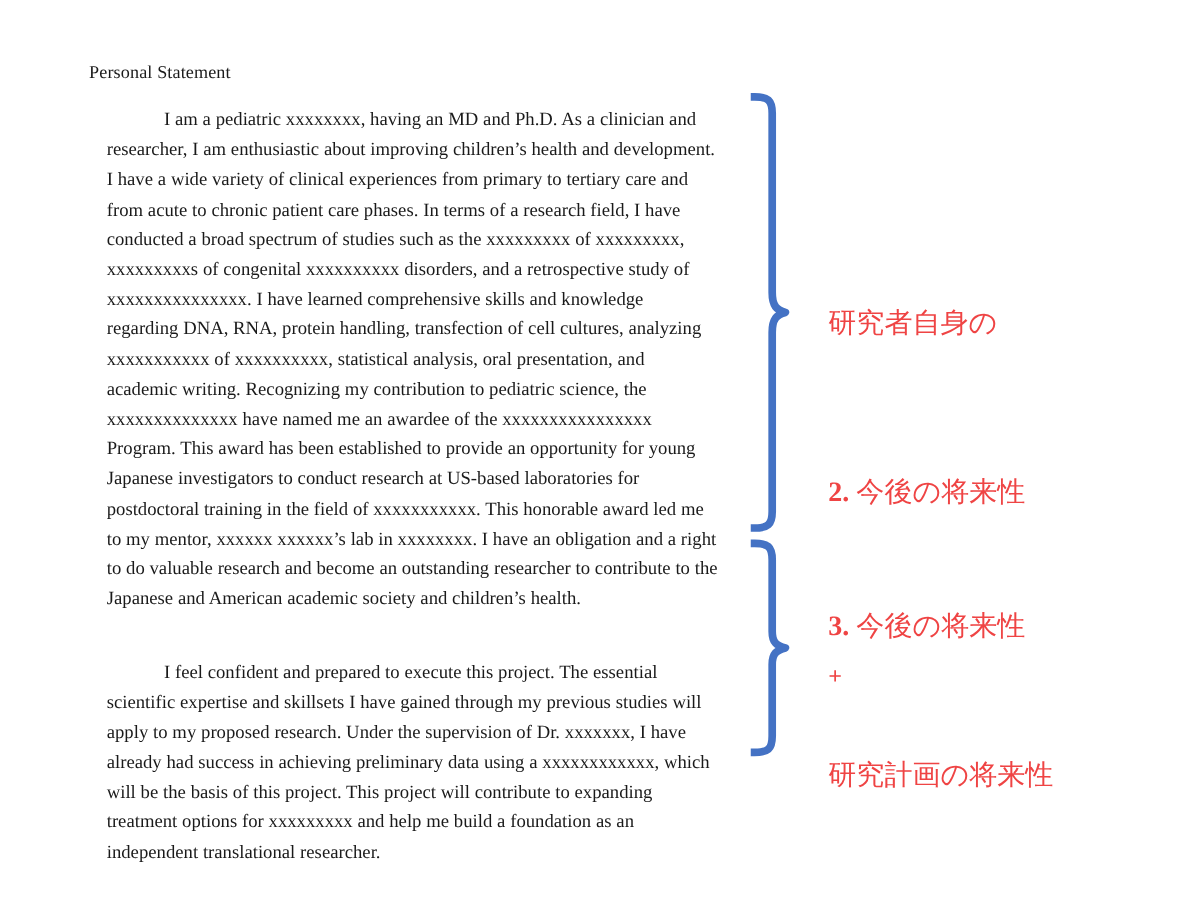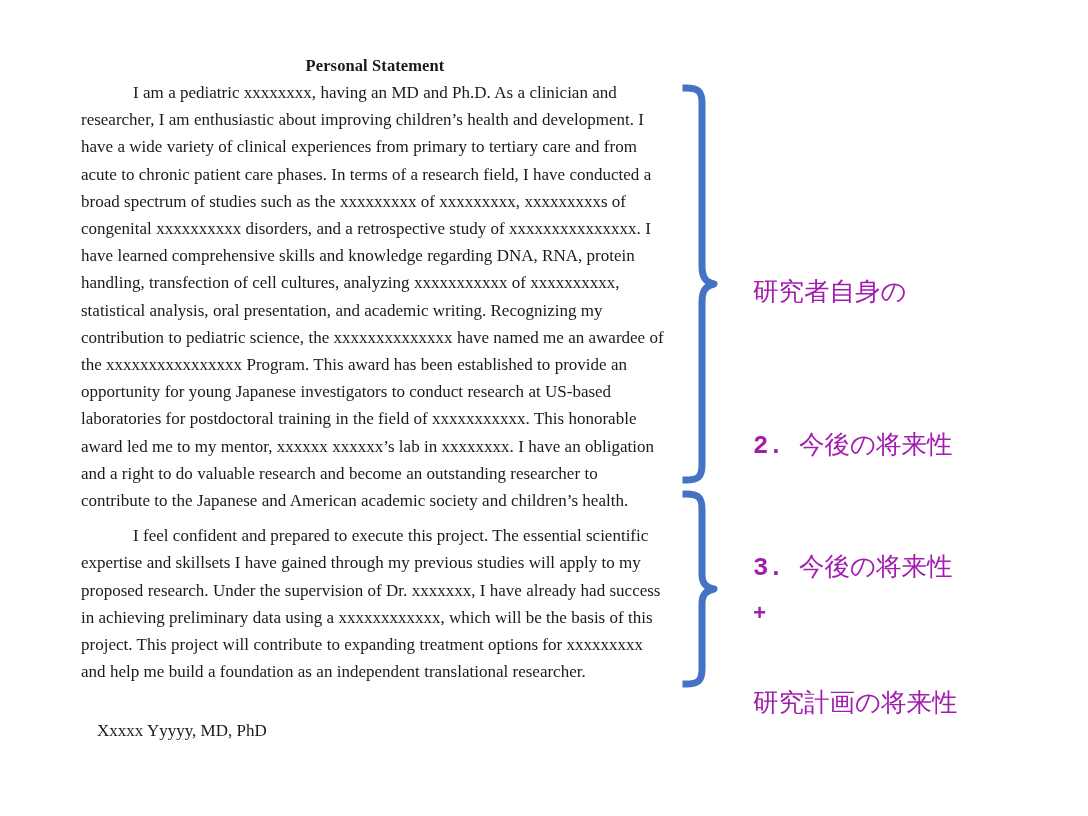--- a/index.html
+++ b/index.html
@@ -18,30 +18,29 @@
 
   
   #doc-column {
     position: absolute;
     left: 81px;
     top: 52px;
     width: 588px;
   }
 
   #doc-title {
-    text-align: center;
-    font-weight: bold;
+    font-weight: normal;
     font-size: 16.5px;
     line-height: 27px;
     letter-spacing: 0.1px;
     margin: 0 0 0 0;
   }
 
   .doc-para {
-    margin: 0;
+    margin: 16px;
     font-size: 17px;
     line-height: 27.2px;
     text-align: left;
     text-indent: 52px;
     word-spacing: 0.1px;
   }
 
   .sig-line {
     margin: 16px;
     font-size: 17px;
@@ -55,24 +54,24 @@
 
   
   .brace {
     position: absolute;
     overflow: visible;
   }
 
   
   .annotation {
     position: absolute;
-    font-family: Liberation Mono, monospace;
+    font-family: Liberation Serif, serif;
     font-size: 25.5px;
     line-height: 30.5px;
-    color: #a21caf;
+    color: #ef4444;
     white-space: pre;
   }
   .annotation .num {
     font-weight: bold;
   }
   .annotation-line {
     display: block;
   }
   .plus-line {
     display: block;

